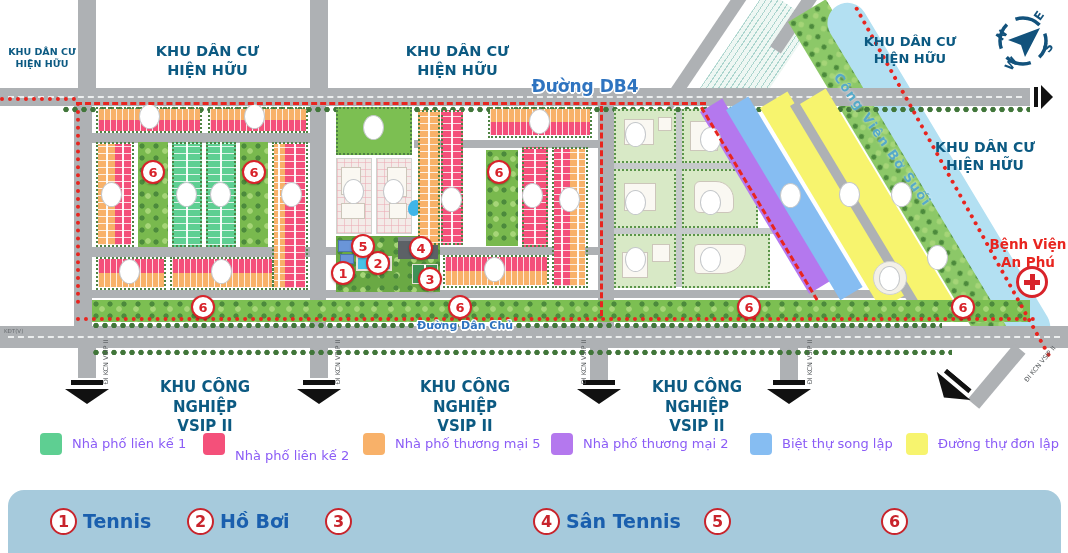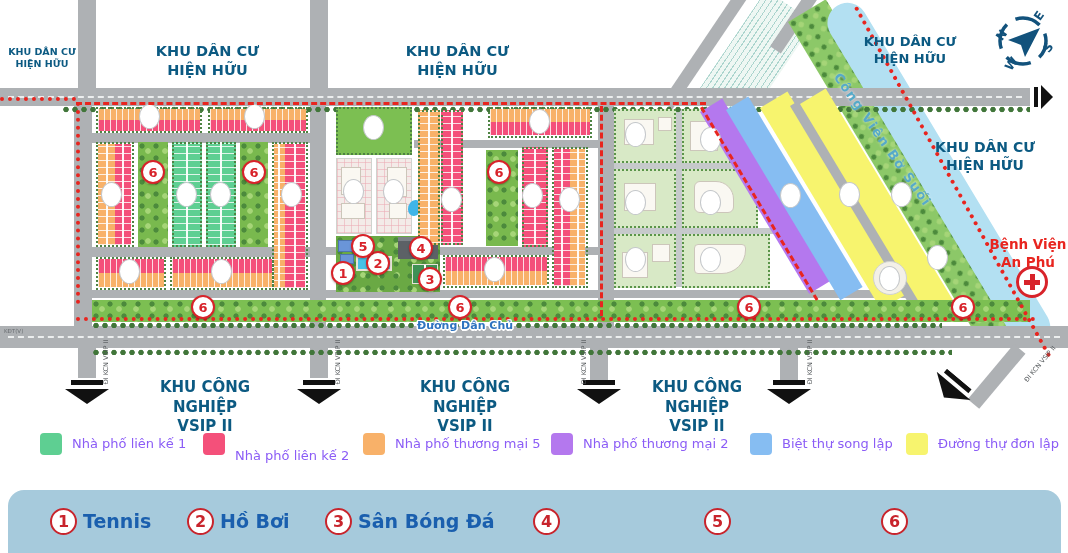--- a/index.html
+++ b/index.html
@@ -271,20 +271,21 @@
   </div>
   <div class="lbl" style="left:845px;top:34px;width:130px;font-size:13px">
     <div>KHU DÂN CƯ</div>
     <div>HIỆN HỮU</div>
   </div>
   <div class="lbl" style="left:915px;top:138px;width:140px;font-size:14px">
     <div>KHU DÂN CƯ</div>
     <div>HIỆN HỮU</div>
   </div>
 
+  <div class="roadlbl" style="left:500px;top:76px;width:170px;font-size:17px">Đường DB4</div>
   <div class="roadlbl" style="left:350px;top:319px;width:230px;font-size:11px">Đường Dân Chủ</div>
   <div class="abs" style="left:4px;top:328px;font-size:5.5px;color:#6a6e72;z-index:40">KĐT(V)</div>
   <div class="abs" style="left:843px;top:70px;transform:rotate(55deg);transform-origin:0 0;font-size:13px;font-weight:700;color:#56aac9;letter-spacing:1.5px;white-space:nowrap;z-index:40;text-shadow:0 0 3px rgba(255,255,255,.8)">Công Viên Bờ Suối</div>
 
   <div class="lbl" style="left:962px;top:236px;width:132px;font-size:13.5px;color:#e8251f">
     <div>Bệnh Viện</div>
     <div>An Phú</div>
   </div>
   <div class="abs" style="left:1016px;top:266px;width:32px;height:32px;background:#fff;border:3px solid #d8232a;border-radius:50%;z-index:40">
     <div style="position:absolute;left:5px;top:10.5px;width:16px;height:5px;background:#d8232a"></div>
@@ -360,24 +361,24 @@
         <span>1</span>
       </div>
     <div class="blabel" style="left:75px;top:18px">Tennis</div>
     <div class="bnum" style="left:179px;top:18px">
         <span>2</span>
       </div>
     <div class="blabel" style="left:212px;top:18px">Hồ Bơi</div>
     <div class="bnum" style="left:317px;top:18px">
         <span>3</span>
       </div>
-    <div class="blabel" style="left:350px;top:18px">Sân Bóng Đá</div>
     <div class="bnum" style="left:525px;top:18px">
         <span>4</span>
       </div>
+    <div class="blabel" style="left:558px;top:18px">Sân Tennis</div>
     <div class="bnum" style="left:696px;top:18px">
         <span>5</span>
       </div>
     <div class="bnum" style="left:873px;top:18px">
         <span>6</span>
       </div>
   </div>
 
 </div>
 

